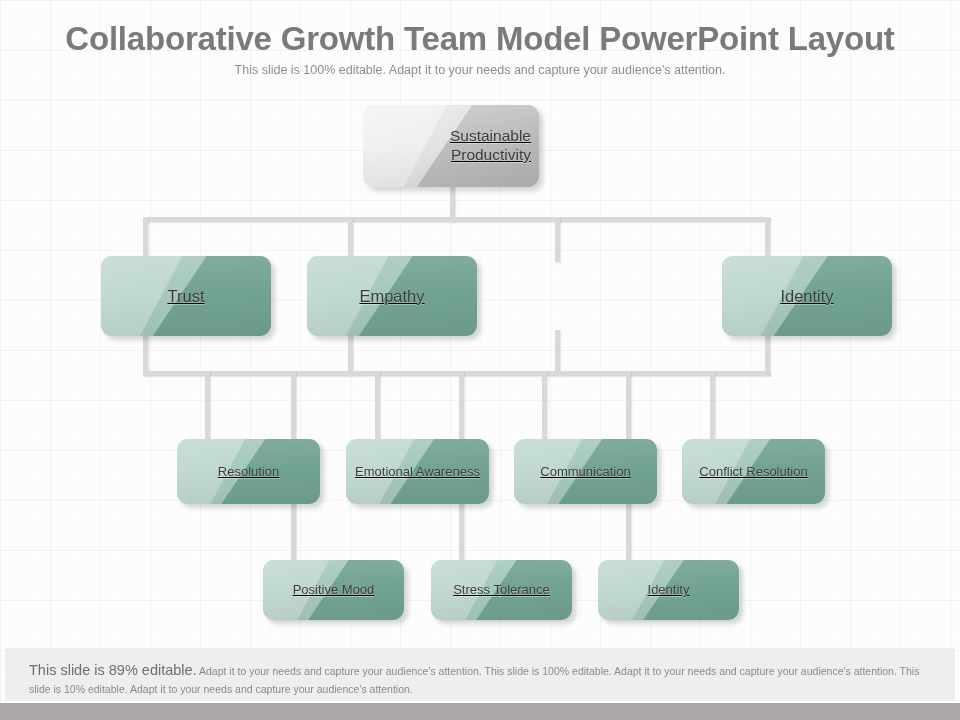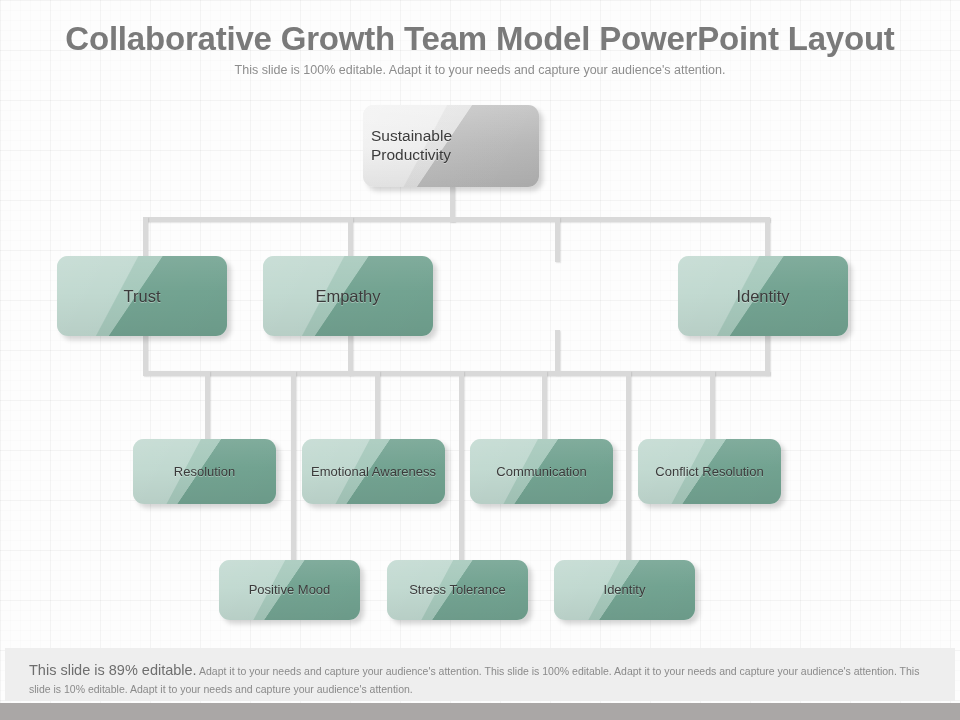--- a/index.html
+++ b/index.html
@@ -67,37 +67,39 @@
   .conn-v { width: 5px; }
   .conn-h { height: 5px; }
 
   
   .node {
     position: absolute;
     border-radius: 11px;
     display: flex;
     align-items: center;
     justify-content: center;
-    text-align: left;
+    text-align: right;
     box-sizing: border-box;
     overflow: hidden;
     box-shadow: 4px 4px 5px rgba(0,0,0,0.16);
+    text-decoration: underline;
   }
   .node .label {
     position: relative;
     z-index: 3;
     color: #3b3b3b;
     line-height: 1.22;
     padding: 0 8px;
     text-shadow: 0 1px 0 rgba(255,255,255,0.35);
   }
 
   
   .node.green {
     background: linear-gradient(124deg, #a5c8bb 0%, #a5c8bb 47%, #71a290 47.4%, #71a290 100%);
+    margin-left: 44px;
   }
   .node.green::before {
     content: "";
     position: absolute;
     inset: 0;
     z-index: 1;
     background: linear-gradient(118deg,
         rgba(255,255,255,0.34) 0%,
         rgba(255,255,255,0.30) 38%,
         rgba(255,255,255,0.02) 38.6%,

